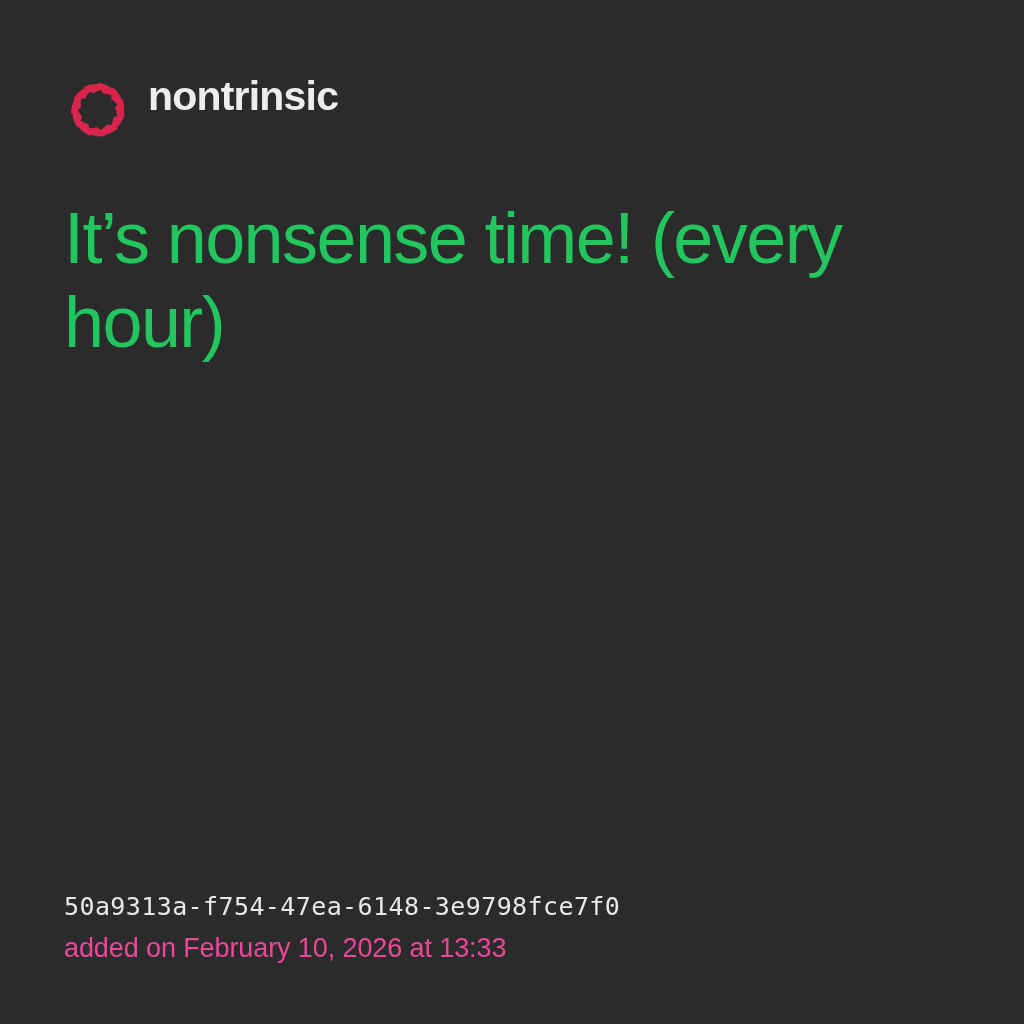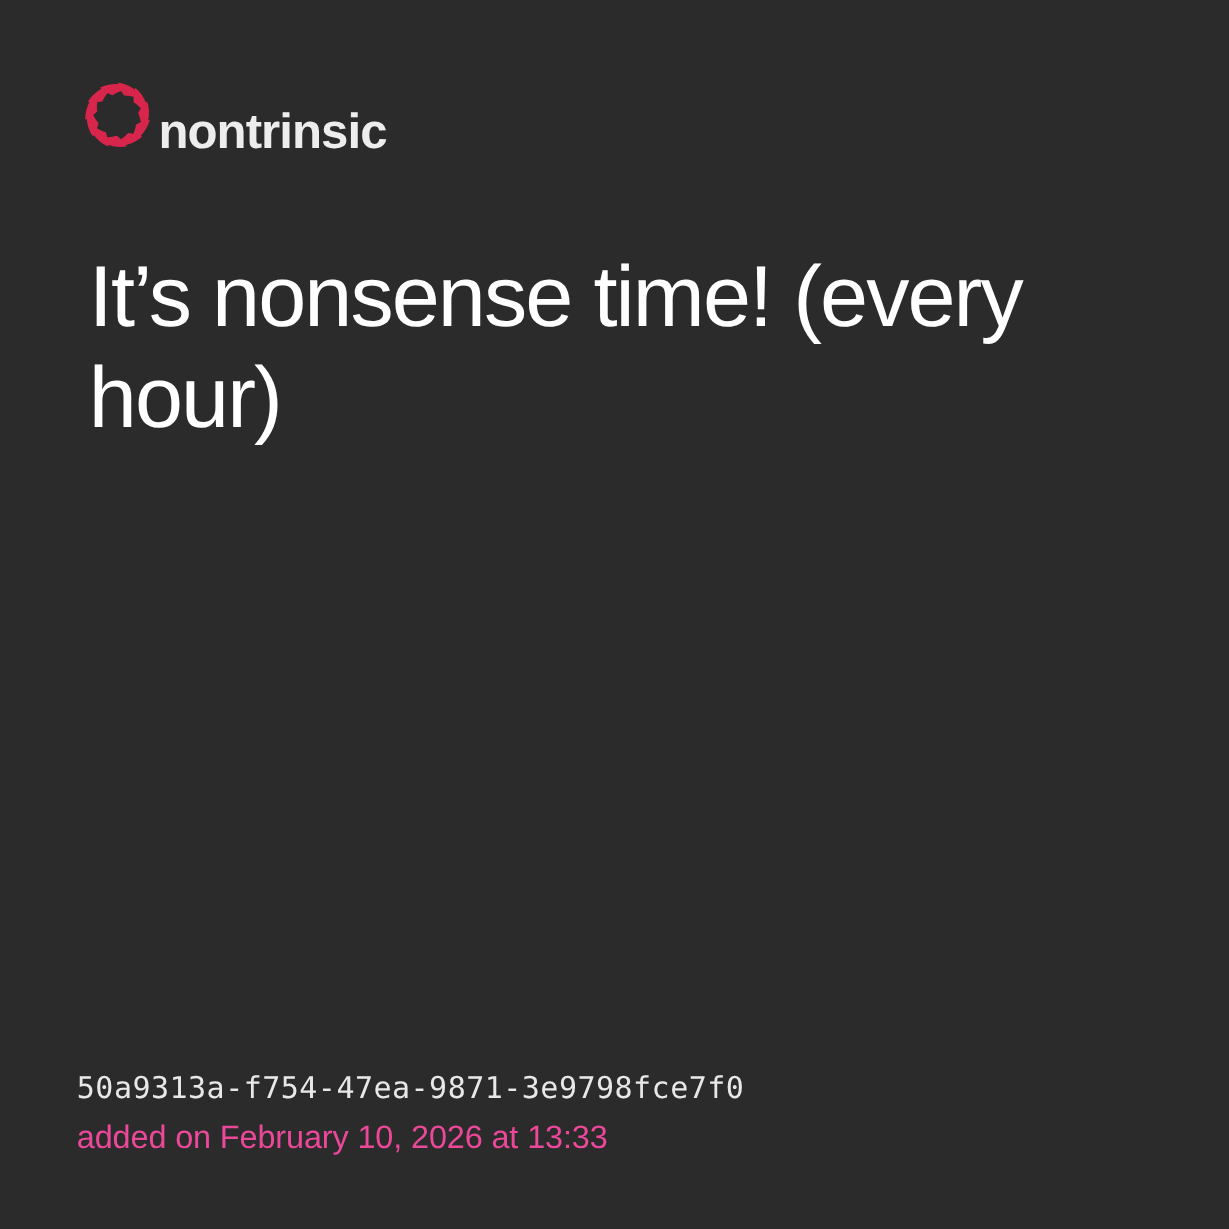--- a/index.html
+++ b/index.html
@@ -19,23 +19,24 @@
   .card {
     position: absolute;
     inset: 0;
     padding: 0;
   }
 
   
   .brand {
     position: absolute;
     left: 64px;
-    top: 58px;
+    top: 76px;
     display: flex;
-    align-items: flex-end;
+    align-items: flex-start;
+    gap: 16px;
     height: 72px;
   }
   .brand-mark {
     width: 68px;
     height: 68px;
     display: block;
     flex: none;
   }
   .brand-word {
     font-family: "Liberation Sans", sans-serif;
@@ -46,27 +47,27 @@
     line-height: 1;
     white-space: nowrap;
   }
 
   
   .headline {
     position: absolute;
     left: 64px;
     top: 196px;
     width: 880px;
-    margin: 10px;
+    margin: 0;
     font-family: "Liberation Sans", sans-serif;
     font-size: 72px;
     font-weight: 300;
     line-height: 1.17;
     letter-spacing: -1.6px;
-    color: #ffffff;
+    color: #22c55e;
     word-wrap: break-word;
   }
 
   
   .meta {
     position: absolute;
     left: 64px;
     bottom: 58px;
     width: 900px;
   }
@@ -113,17 +114,17 @@
         <use href="#blade" transform="rotate(327.2 50 50)"></use>
       </g>
       <circle cx="50" cy="50" r="12.5" fill="#2b2b2b"></circle>
     </svg>
     <div class="brand-word">nontrinsic</div>
   </div>
 
   <h1 class="headline">It’s nonsense time! (every hour)</h1>
 
   <div class="meta">
-    <div class="meta-id">50a9313a-f754-47ea-9871-3e9798fce7f0</div>
+    <div class="meta-id">50a9313a-f754-47ea-6148-3e9798fce7f0</div>
     <div class="meta-added">added on February 10, 2026 at 13:33</div>
   </div>
 
 </div>
 
 </body></html>

